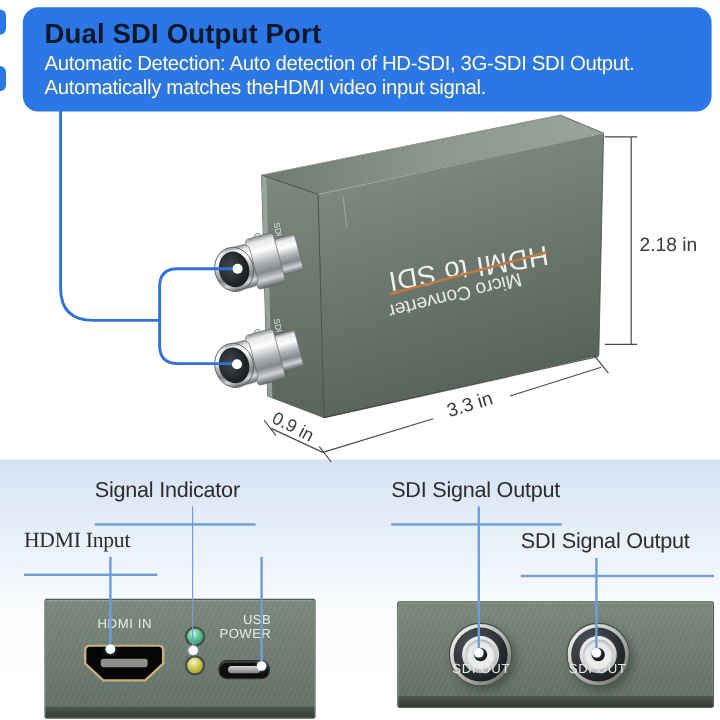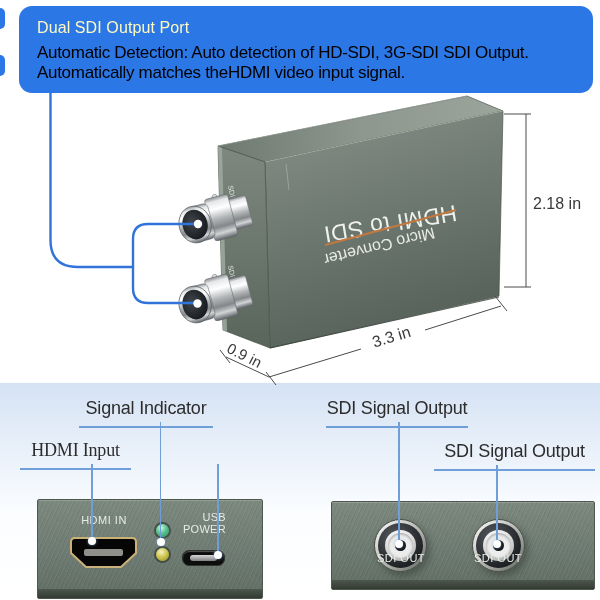--- a/index.html
+++ b/index.html
@@ -4,30 +4,30 @@
 <style>
   html,body{margin:0;padding:0;background:#fff;}
   #stage{position:relative;width:600px;height:600px;overflow:hidden;background:#fff;
          font-family:"Liberation Sans",sans-serif;}
   
   .band{position:absolute;left:0;top:383px;width:600px;height:217px;
         background:linear-gradient(180deg,var(--band_blue) 0%,#e7eff9 28%,#fbfdff 60%,#ffffff 100%);}
   
   .banner{position:absolute;left:19px;top:6px;width:574px;height:87px;box-sizing:border-box;
           background:var(--banner_blue);border-radius:13px;padding:11px 18px 0 18px;z-index:4;}
-  .banner-title{color:#fef9c3;font-weight:400;font-size:16px;line-height:22px;letter-spacing:.1px;margin-bottom:4px;}
-  .banner-line{color:#000000;font-size:17px;line-height:19.5px;letter-spacing:-.3px;}
+  .banner-title{color:#0f172a;font-weight:700;font-size:23px;line-height:22px;letter-spacing:.1px;margin-bottom:4px;}
+  .banner-line{color:#fef9c3;font-size:17px;line-height:19.5px;letter-spacing:-.3px;}
   .edge-tab{position:absolute;left:0;width:5px;height:21px;background:var(--banner_blue);
             border-radius:0 5px 5px 0;z-index:4;}
   .tab1{top:8px}.tab2{top:55px}
   
   .scene{position:absolute;left:0;top:0;width:600px;height:600px;z-index:2;}
   
-  .callout{position:absolute;z-index:3;text-align:center;color:var(--label_dark);
-           font-size:18px;line-height:19px;padding-bottom:8px;
+  .callout{position:absolute;z-index:3;text-align:left;color:var(--label_dark);
+           font-size:18px;line-height:19px;padding-bottom:18px;
            border-bottom:2px solid var(--callout_blue);letter-spacing:-.2px;}
   .co-signal{left:79px;top:399px;width:134px;}
   .co-hdmi{left:20px;top:441px;width:111px;font-family:Liberation Serif, serif;}
   .co-power{left:175px;top:441px;width:116px;}
   .co-sdi1{left:326px;top:399px;width:142px;}
   .co-sdi2{left:434px;top:442px;width:161px;}
   .vline{position:absolute;width:1.5px;background:var(--callout_blue);z-index:3;}
   .vl-signal{left:159.5px;top:422px;height:117px;}
   .vl-hdmi{left:91px;top:464px;height:74px;}
   .vl-power{left:217px;top:464px;height:89px;}

